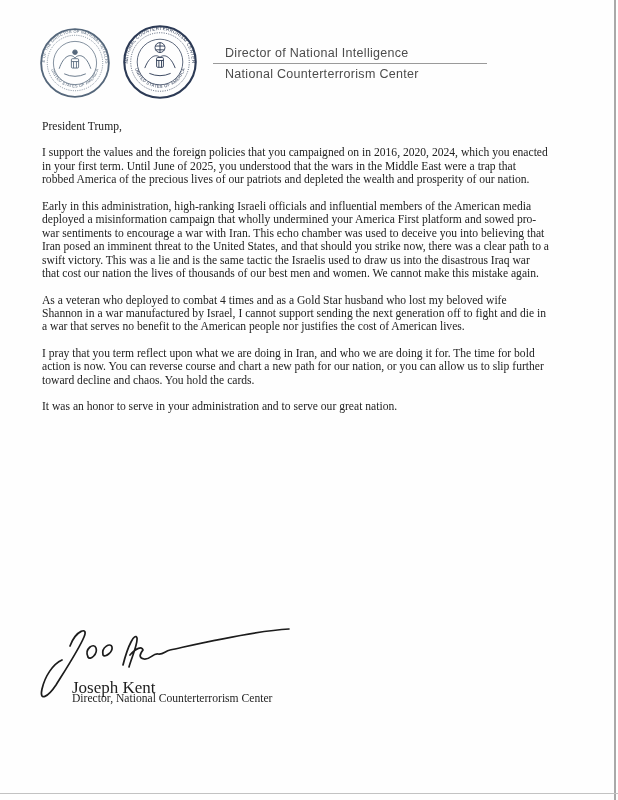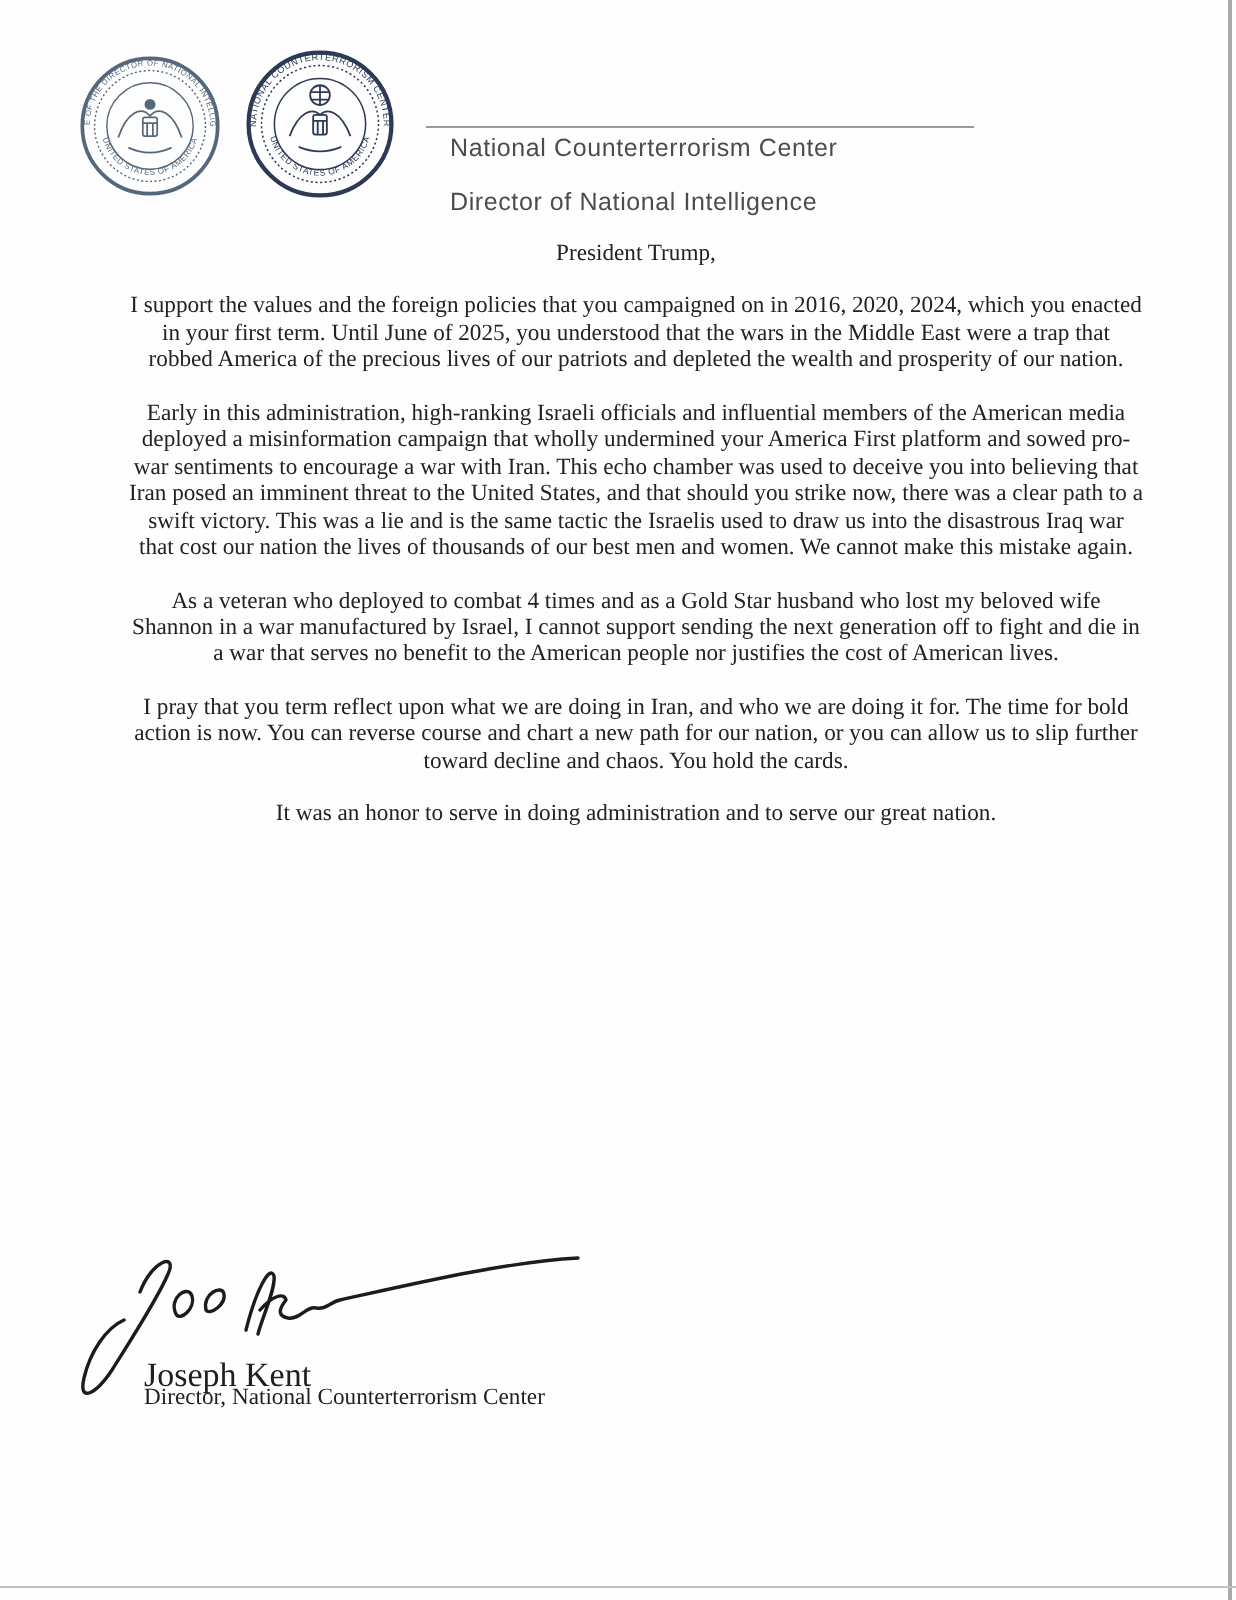--- a/index.html
+++ b/index.html
@@ -23,38 +23,37 @@
   }
 
   
   .seal { position: absolute; }
   .seal-odni { left: 39px; top: 27px; width: 72px; height: 72px; }
   .seal-nctc { left: 122px; top: 24px; width: 76px; height: 76px; }
 
   .agency-line1 {
     position: absolute; left: 225px; top: 46px;
     font-family: "Liberation Sans", "DejaVu Sans", sans-serif;
-    font-size: 12.5px; color: #4c4c4c; letter-spacing: 0.3px; margin-top: 48px;
+    font-size: 12.5px; color: #4c4c4c; letter-spacing: 0.3px;
   }
   .agency-rule {
     position: absolute; left: 213px; top: 63px; width: 274px; height: 1px;
     background: #9a9a9a;
   }
   .agency-line2 {
     position: absolute; left: 225px; top: 67px;
     font-family: "Liberation Sans", "DejaVu Sans", sans-serif;
     font-size: 12.5px; color: #4c4c4c; letter-spacing: 0.3px;
   }
 
   
   .letter-body {
-    position: absolute; left: 64px; top: 120px; width: 508px;
+    position: absolute; left: 42px; top: 120px; width: 508px;
     font-size: 11.6px; line-height: 13.45px;
     color: #222;
-    text-align: center;
   }
   .letter-body p { margin: 0 0 13px 0; }
 
   
   .signature-svg { position: absolute; left: 26px; top: 616px; width: 272px; height: 94px; }
   .signer-name  { position: absolute; left: 72px; top: 678px; font-size: 17px; }
   .signer-title { position: absolute; left: 72px; top: 692px; font-size: 11.6px; }
 
   .ring-text { font-family: "Liberation Sans", "DejaVu Sans", sans-serif; letter-spacing: 0.4px; }
 </style>
@@ -113,21 +112,21 @@
   <div class="agency-line1">Director of National Intelligence</div>
   <div class="agency-rule"></div>
   <div class="agency-line2">National Counterterrorism Center</div>
 
   <main class="letter-body">
     <p>President Trump,</p>
     <p>I support the values and the foreign policies that you campaigned on in 2016, 2020, 2024, which you enacted in your first term. Until June of 2025, you understood that the wars in the Middle East were a trap that robbed America of the precious lives of our patriots and depleted the wealth and prosperity of our nation.</p>
     <p>Early in this administration, high-ranking Israeli officials and influential members of the American media deployed a misinformation campaign that wholly undermined your America First platform and sowed pro-war sentiments to encourage a war with Iran. This echo chamber was used to deceive you into believing that Iran posed an imminent threat to the United States, and that should you strike now, there was a clear path to a swift victory. This was a lie and is the same tactic the Israelis used to draw us into the disastrous Iraq war that cost our nation the lives of thousands of our best men and women. We cannot make this mistake again.</p>
     <p>As a veteran who deployed to combat 4 times and as a Gold Star husband who lost my beloved wife Shannon in a war manufactured by Israel, I cannot support sending the next generation off to fight and die in a war that serves no benefit to the American people nor justifies the cost of American lives.</p>
     <p>I pray that you term reflect upon what we are doing in Iran, and who we are doing it for. The time for bold action is now. You can reverse course and chart a new path for our nation, or you can allow us to slip further toward decline and chaos. You hold the cards.</p>
-    <p>It was an honor to serve in doing administration and to serve our great nation.</p>
+    <p>It was an honor to serve in your administration and to serve our great nation.</p>
   </main>
 
   <svg class="signature-svg" viewBox="0 0 272 94" aria-hidden="true">
     <g fill="none" stroke="#1c1c1c" stroke-width="1.7" stroke-linecap="round" stroke-linejoin="round">
       <path d="M 44,30 C 50,14 63,10 58,21 C 53,33 40,53 30,69 C 22,81 13,86 16,73 C 19,60 27,48 36,44"></path>
       <path d="M 62,41 C 58,33 68,26 70,32 C 72,38 64,45 62,41 M 77,39 C 75,31 85,26 86,31 C 87,36 79,42 77,39"></path>
       <path d="M 97,49 C 102,29 109,16 111,22 C 112,28 105,43 103,51 M 104,39 C 110,32 116,30 117,34 C 113,39 113,42 118,43 C 124,44 127,37 132,38 C 137,39 139,35 144,34 C 176,27 226,15 263,13"></path>
     </g>
   </svg>
 

